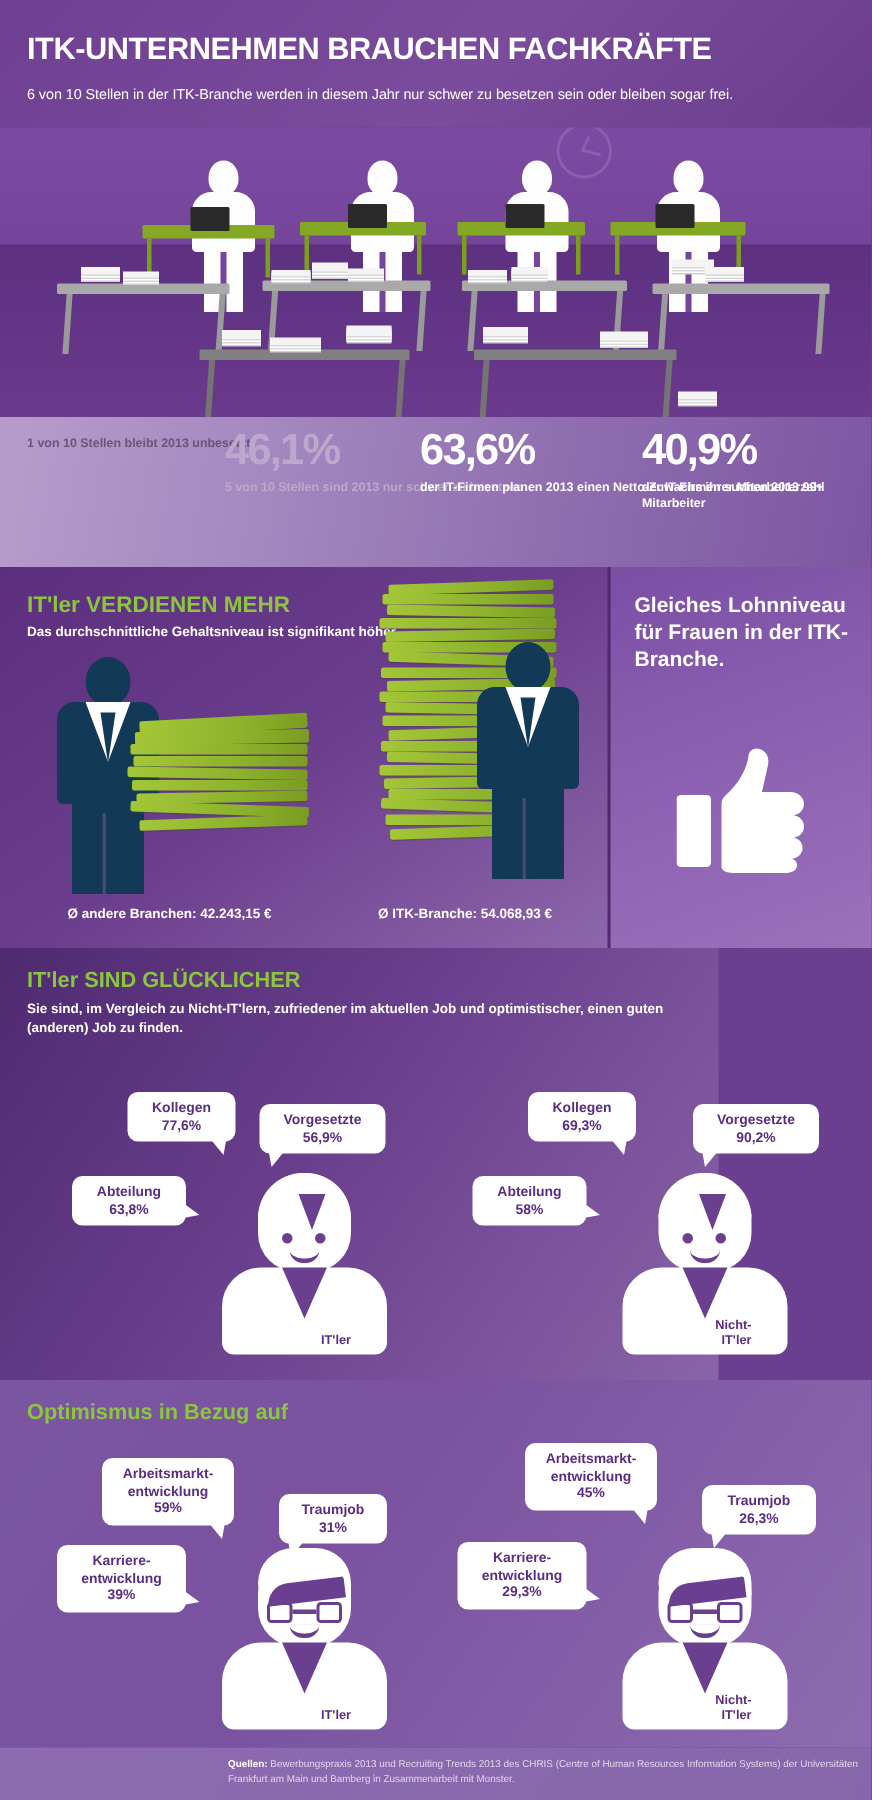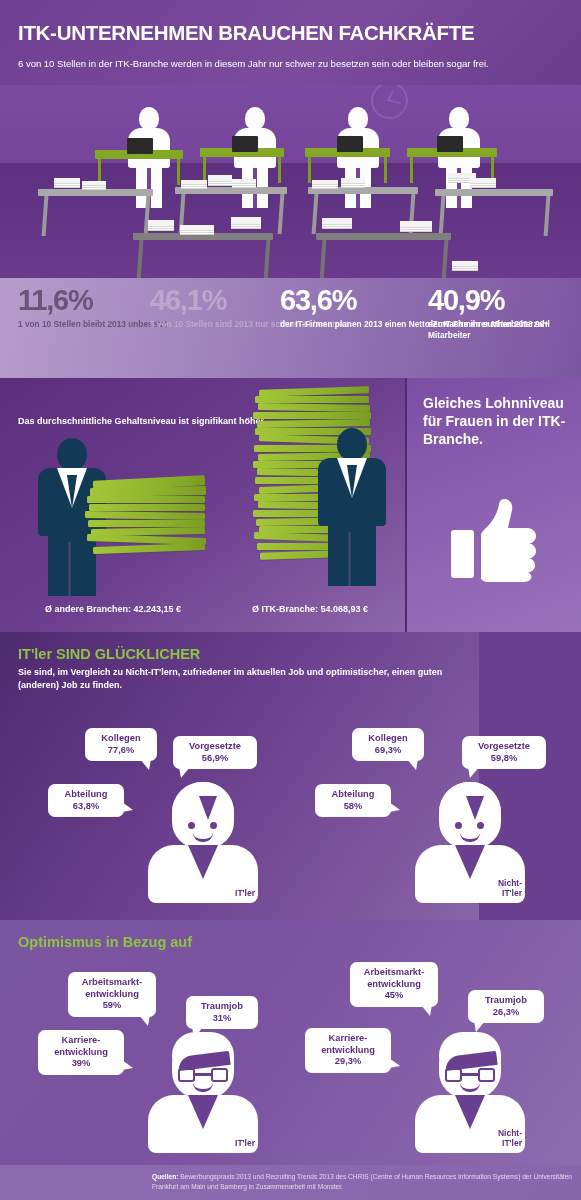--- a/index.html
+++ b/index.html
@@ -137,21 +137,21 @@
              border-top:24px solid #6b3f8f; }
   .av-eye { position:absolute; top:40px; width:7px; height:7px; background:#6b3f8f; border-radius:50%; }
   .av-eye.l { left:16px; } .av-eye.r { left:38px; }
   .av-mouth { position:absolute; left:21px; top:51px; width:20px; height:9px;
               border-bottom:3px solid #6b3f8f; border-radius:0 0 12px 12px; }
   .av-body { position:relative; width:110px; height:58px; background:#fff;
              border-radius:26px 26px 8px 8px; margin:-3px auto 0; }
   .av-body:before { content:""; position:absolute; left:50%; top:0; transform:translateX(-50%);
                     width:0; height:0; border-left:15px solid transparent;
                     border-right:15px solid transparent; border-top:34px solid #6b3f8f; }
-  .av-lbl { position:absolute; right:3px; bottom:4px; font-size:8.5px; font-weight:bold;
+  .av-lbl { position:absolute; right:24px; bottom:4px; font-size:8.5px; font-weight:bold;
             color:#5b2d82; text-align:right; line-height:1.15; }
   .glasses { position:absolute; top:36px; left:6px; width:50px; height:14px; }
   .gl { position:absolute; top:0; width:17px; height:14px; border:2.5px solid #6b3f8f;
         border-radius:3px; background:transparent; }
   .gl.l { left:0; } .gl.r { right:0; }
   .gl-br { position:absolute; left:17px; top:5px; width:16px; height:2.5px; background:#6b3f8f; }
   .av-hair-m { position:absolute; left:0; top:0; width:62px; height:34px;
                background:#fff; border-radius:31px 31px 4px 14px; }
   .av-hair-m:after { content:""; position:absolute; left:6px; top:22px; width:52px; height:14px;
                      background:#6b3f8f; border-radius:16px 2px 0 0; transform:rotate(-7deg); }
@@ -228,38 +228,38 @@
     <div class="stack" style="left:148px; top:135px; width:26px; height:6px;"></div>
     <div class="stack" style="left:180px; top:140px; width:34px; height:5px;"></div>
     <div class="stack" style="left:231px; top:132px; width:30px; height:7px;"></div>
     <div class="stack" style="left:322px; top:133px; width:30px; height:6px;"></div>
     <div class="stack" style="left:400px; top:136px; width:32px; height:6px;"></div>
     <div class="stack" style="left:452px; top:176px; width:26px; height:5px;"></div>
   </div>
 
   <div class="stats">
     <div class="stat s1">
-      <div class="stat-num" style="color: rgb(106, 85, 121);">11,6%</div>
       <div class="stat-txt" style="color: rgb(106, 85, 121);">1 von 10 Stellen bleibt 2013 unbesetzt</div>
     </div>
     <div class="stat s2">
       <div class="stat-num" style="color: rgb(189, 168, 205);">46,1%</div>
       <div class="stat-txt" style="color: rgb(189, 168, 205);">5 von 10 Stellen sind 2013 nur schwer zu besetzen</div>
     </div>
     <div class="stat s3">
       <div class="stat-num" style="color: rgb(255, 255, 255);">63,6%</div>
       <div class="stat-txt" style="color: rgb(255, 255, 255);">der IT-Firmen planen 2013 einen Netto-Zuwachs ihrer Mitarbeiterzahl</div>
     </div>
     <div class="stat s4">
       <div class="stat-num" style="color: rgb(255, 255, 255);">40,9%</div>
       <div class="stat-txt" style="color: rgb(255, 255, 255);">der IT-Firmen suchen 2013 99+ Mitarbeiter</div>
     </div>
   </div>
 
   <div class="salary">
+    <div class="sal-h">IT'ler VERDIENEN MEHR</div>
     <div class="sal-s">Das durchschnittliche Gehaltsniveau ist signifikant höher.</div>
 
     <div class="man" style="left:38px; top:60px;">
       <div class="m-head"></div>
       <div class="m-torso">
           <div class="m-shirt"></div>
           <div class="m-tie"></div>
         </div>
       <div class="m-legs"></div>
     </div>
@@ -355,21 +355,21 @@
         <div class="av-lbl">IT'ler</div>
       </div>
     </div>
 
     <div class="bub tail-br" style="left:352px; top:96px; width:72px;">
       <span>Kollegen</span>
       <span class="v">69,3%</span>
     </div>
     <div class="bub tail-bl" style="left:462px; top:104px; width:84px;">
       <span>Vorgesetzte</span>
-      <span class="v">59,8%</span>
+      <span class="v">90,2%</span>
     </div>
     <div class="bub tail-r" style="left:315px; top:152px; width:76px;">
       <span>Abteilung</span>
       <span class="v">58%</span>
     </div>
     <div class="avatar" style="left:415px; top:150px;">
       <div class="av-head">
         <div class="av-hair"></div>
         <div class="av-part"></div>
         <div class="av-eye l"></div>

